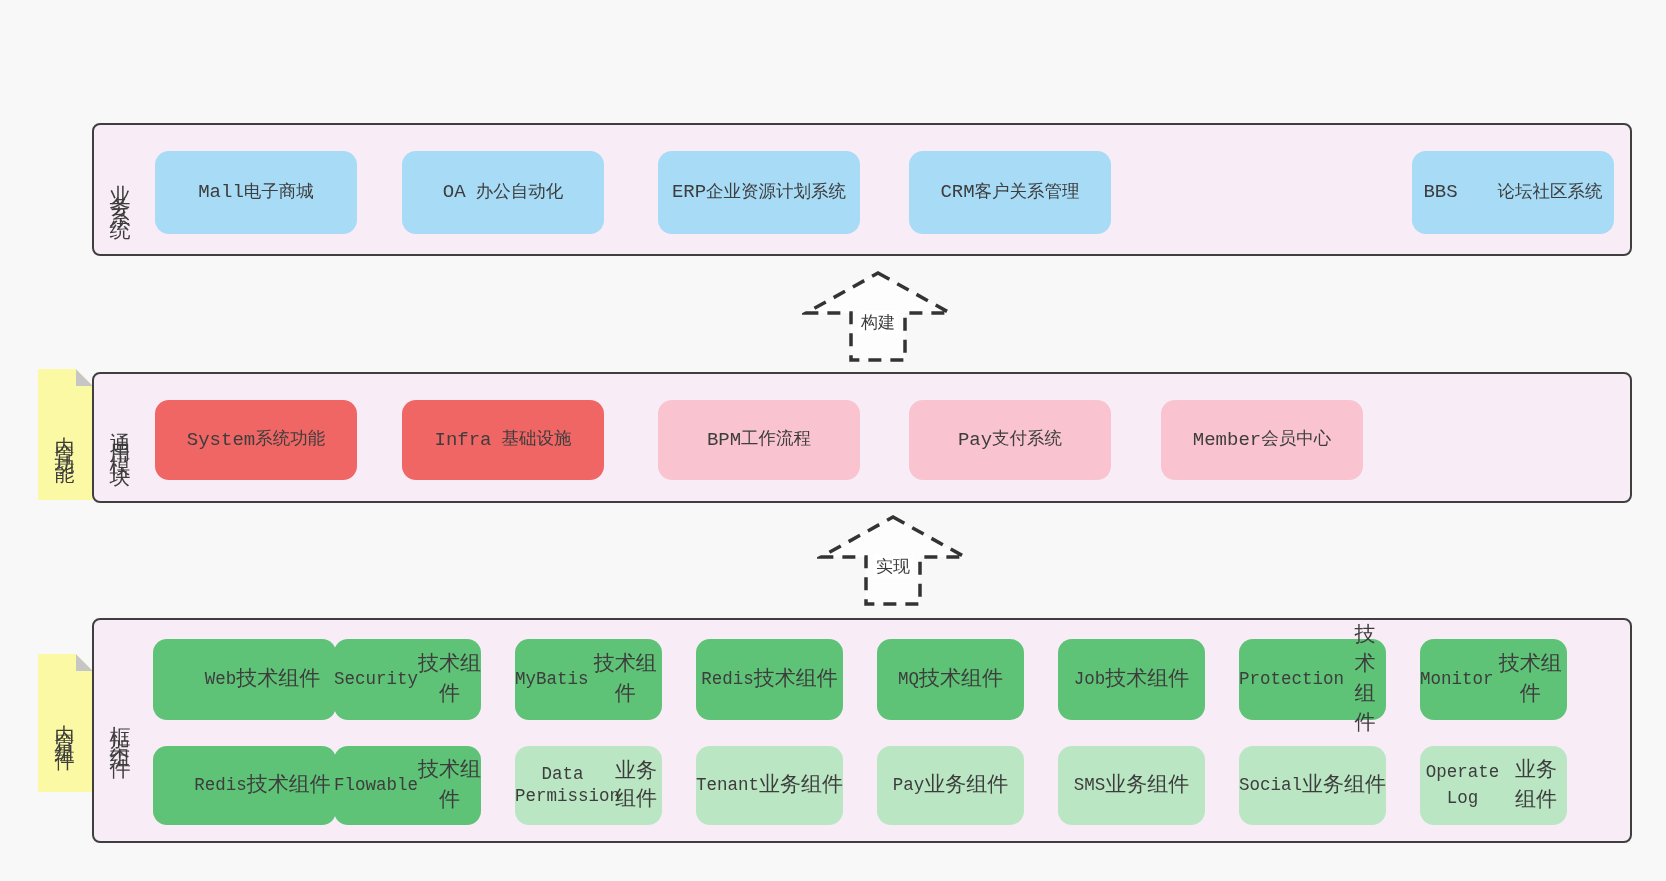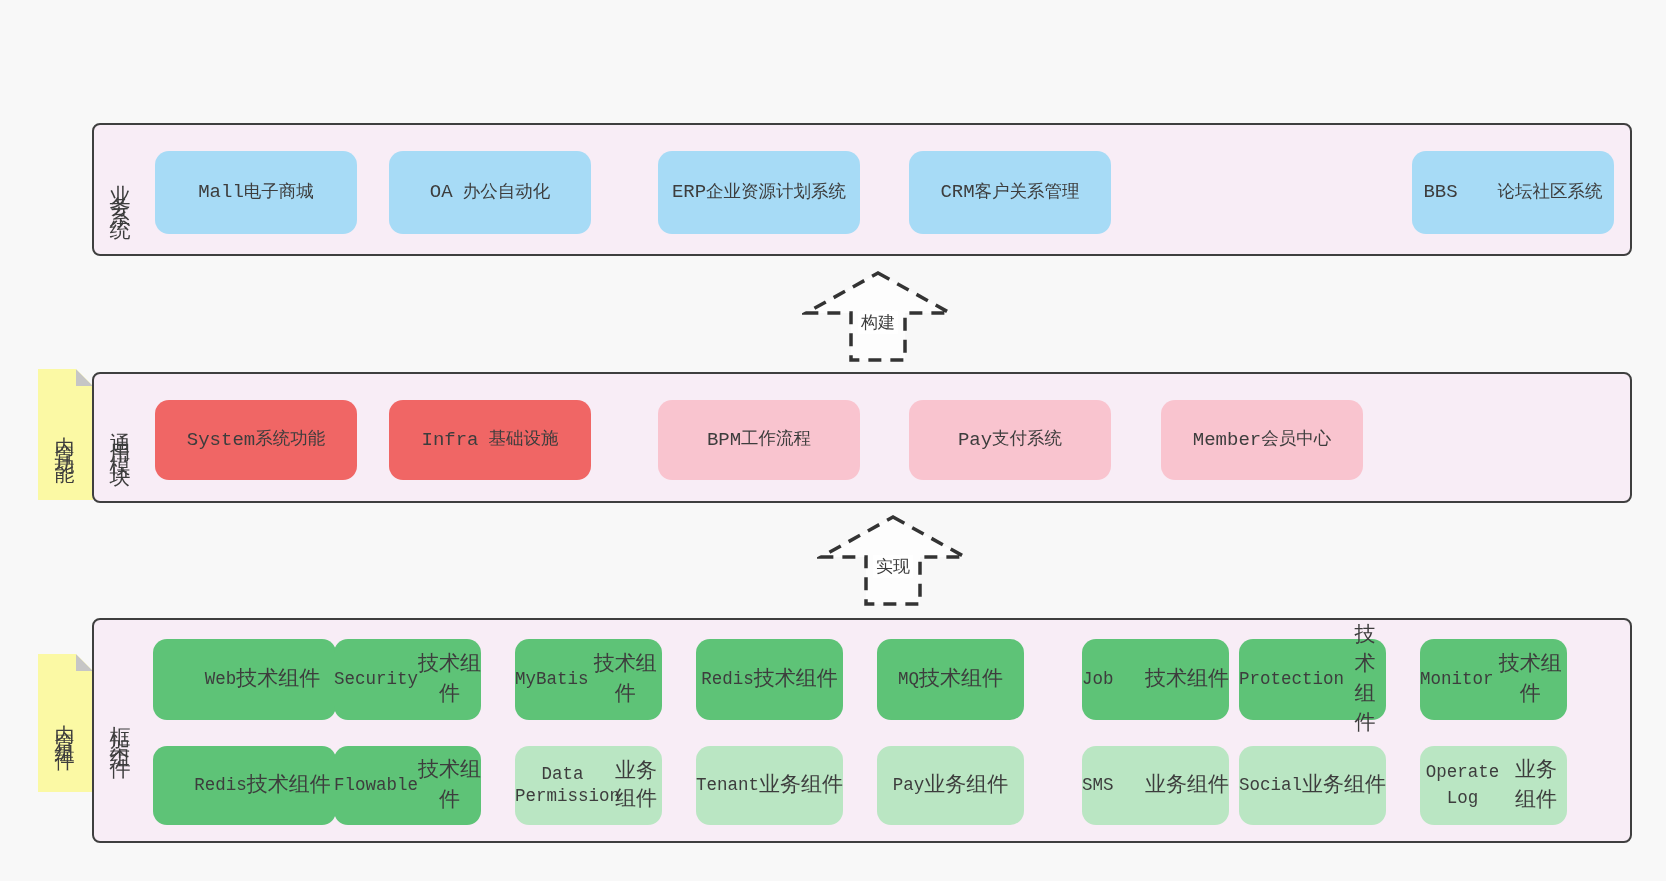--- a/index.html
+++ b/index.html
@@ -52,31 +52,31 @@
   .box .zh { font-size: 17.5px; line-height: 1.45; }
   .blue  { background: var(--box-blue, #a7dbf6); }
   .red   { background: var(--box-red, #f06665); }
   .pink  { background: var(--box-pink, #f9c4cf); }
   .green { background: var(--box-green, #5ec377); }
   .green-light { background: var(--box-green-light, #bae6c3); }
 
   
   .b-box { top: 26px; width: 202px; height: 83px; }
   .m-box { top: 26px; width: 202px; height: 80px; }
-  .bx0 { left: 61px; } .bx1 { left: 295px; gap: 10px; } .bx2 { left: 564px; }
+  .bx0 { left: 61px; } .bx1 { left: 308px; gap: 10px; } .bx2 { left: 564px; }
   .bx3 { left: 815px; } .bx4 { left: 1067px; } .bx5 { left: 1318px; gap: 40px; }
 
   
   .c-box { width: 147px; height: 81px; }
   .c-box .en { font-size: 17.5px; line-height: 1.45; }
   .c-box .zh { font-size: 21px; line-height: 1.4; }
   .r1 { top: 19px; }
   .r2 { top: 126px; height: 79px; }
   .cx0 { left: 59px; padding-left: 36px; }  .cx1 { left: 240px; } .cx2 { left: 421px; } .cx3 { left: 602px; }
-  .cx4 { left: 783px; } .cx5 { left: 988px; justify-content: space-between; } .cx6 { left: 1145px; } .cx7 { left: 1326px; }
+  .cx4 { left: 783px; } .cx5 { left: 964px; } .cx6 { left: 1145px; } .cx7 { left: 1326px; }
   .tight .en { max-width: 95px; line-height: 1.25; }
   .tight .zh { line-height: 1.3; }
 
   .sticky {
     position: absolute;
     width: 55px;
     background: var(--sticky-yellow, #fbf9a4);
     clip-path: polygon(0 0, calc(100% - 17px) 0, 100% 17px, 100% 100%, 0 100%);
     display: flex; align-items: center; justify-content: center;
     z-index: 1;

